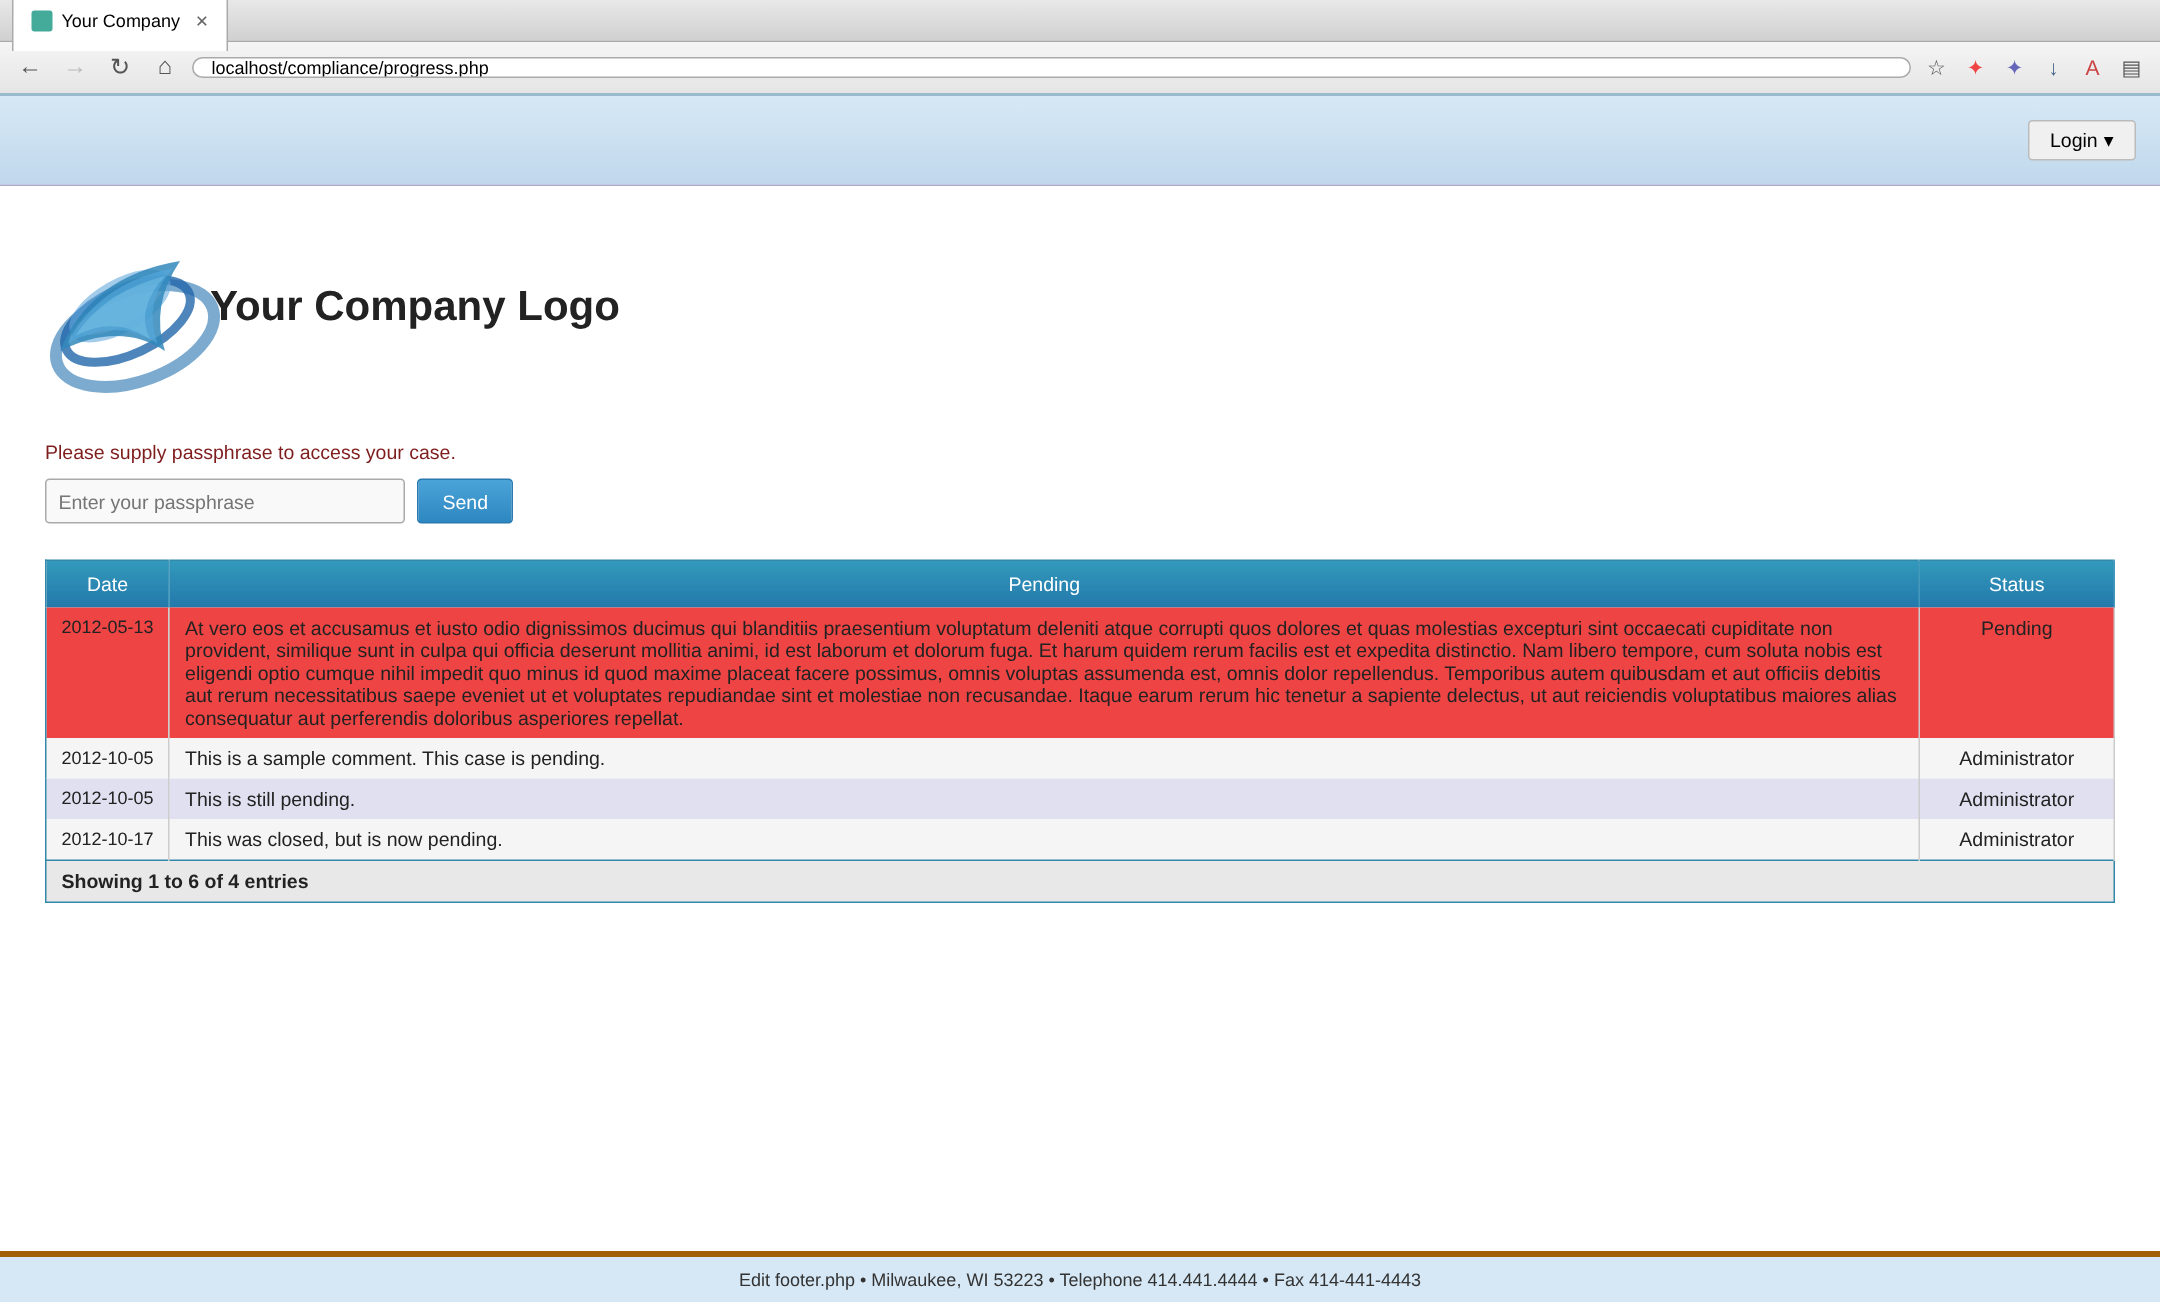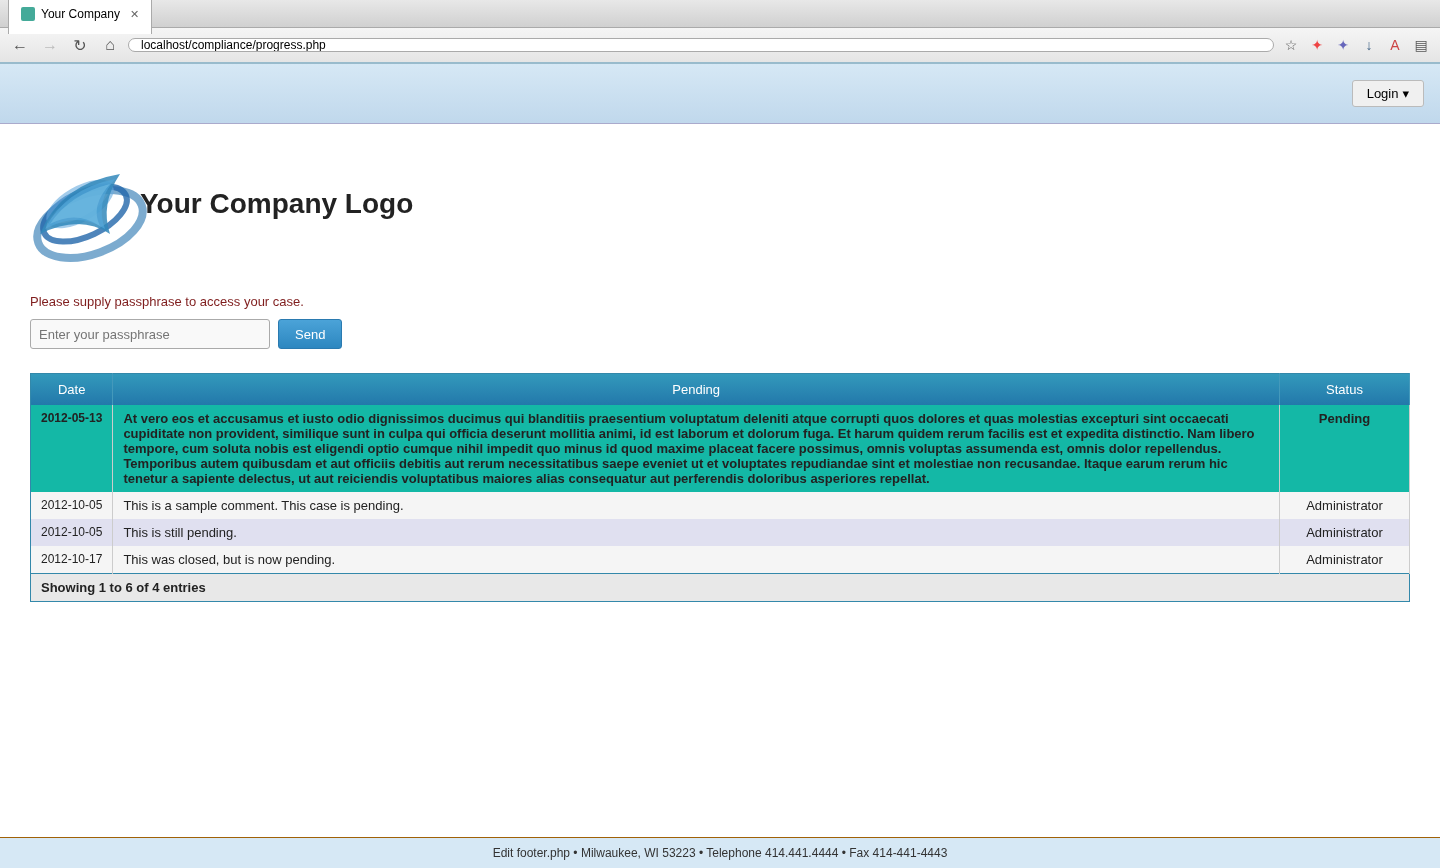--- a/index.html
+++ b/index.html
@@ -237,21 +237,21 @@
     .site-footer {
       position: fixed;
       bottom: 0;
       left: 0;
       right: 0;
       background: #d6e8f5;
       text-align: center;
       padding: 8px;
       font-size: 12px;
       color: #333;
-      border-top: 1px solid #a16207;
+      border-top: 4px solid #a16207;
     }
   </style>
 </head>
 <body>
 
 <div class="browser-titlebar">
   <div class="browser-tab">
     <span class="tab-favicon"></span>
     <span>Your Company</span>
     <span class="tab-close">✕</span>
@@ -310,21 +310,21 @@
 
     <table class="data-table">
       <thead>
         <tr>
           <th>Date</th>
           <th>Pending</th>
           <th>Status</th>
         </tr>
       </thead>
       <tbody id="table-body">
-      <tr style="background: #14b8a6; color: rgb(255, 255, 255); font-weight: bold;">
+      <tr style="background: #ef4444; color: rgb(255, 255, 255);">
             <td>2012-05-13</td>
             <td>At vero eos et accusamus et iusto odio dignissimos ducimus qui blanditiis praesentium voluptatum deleniti atque corrupti quos dolores et quas molestias excepturi sint occaecati cupiditate non provident, similique sunt in culpa qui officia deserunt mollitia animi, id est laborum et dolorum fuga. Et harum quidem rerum facilis est et expedita distinctio. Nam libero tempore, cum soluta nobis est eligendi optio cumque nihil impedit quo minus id quod maxime placeat facere possimus, omnis voluptas assumenda est, omnis dolor repellendus. Temporibus autem quibusdam et aut officiis debitis aut rerum necessitatibus saepe eveniet ut et voluptates repudiandae sint et molestiae non recusandae. Itaque earum rerum hic tenetur a sapiente delectus, ut aut reiciendis voluptatibus maiores alias consequatur aut perferendis doloribus asperiores repellat.</td>
             <td>Pending</td>
           </tr>
           <tr style="background: rgb(245, 245, 245);">
             <td>2012-10-05</td>
             <td>This is a sample comment. This case is pending.</td>
             <td>Administrator</td>
           </tr>
           <tr style="background: rgb(224, 224, 240);">

